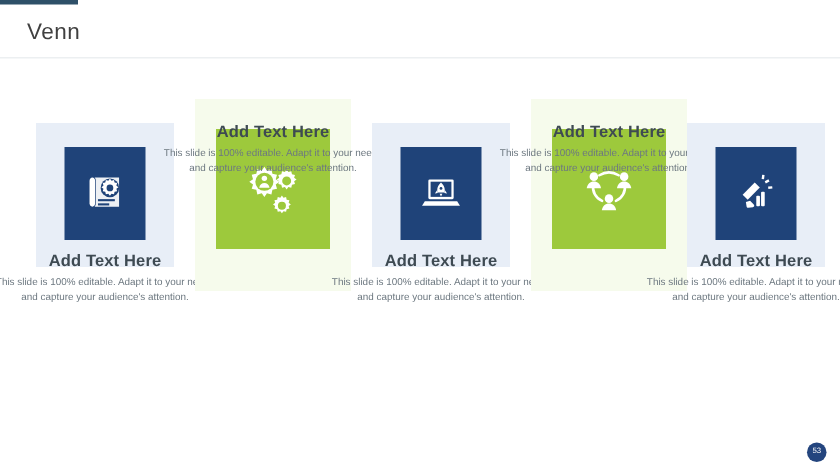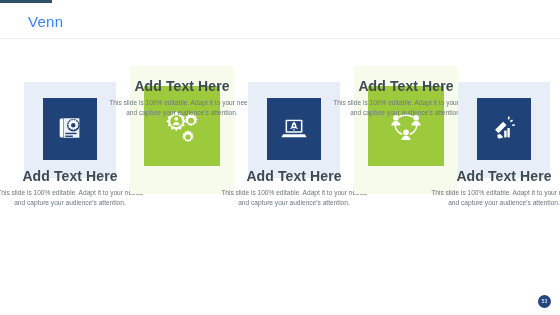--- a/index.html
+++ b/index.html
@@ -19,24 +19,24 @@
   #accent-bar {
     position: absolute;
     left: 0;
     top: 0;
     width: 52px;
     height: 3px;
     background: #2e5068;
   }
   #slide-title {
     position: absolute;
-    left: 28px;
+    left: 18px;
     top: 14px;
     font-size: 15px;
-    color: #3b82f6;
+    color: #404040;
     letter-spacing: .3px;
     line-height: 1;
   }
   #header-rule {
     position: absolute;
     left: 0;
     top: 38px;
     width: 560px;
     height: 1px;
     background: #eceff1;
@@ -111,21 +111,21 @@
     width: 150px;
     left: 50%;
     transform: translateX(-50%);
     text-align: center;
   }
   .txt.above { bottom: 168px; }
   .txt.below { top: 122px; }
 
   .txt h3 {
     margin: 0 0 4px 0;
-    font-size: 14px;
+    font-size: 11px;
     font-weight: bold;
     color: #3e4a52;
     letter-spacing: .1px;
   }
   .txt p {
     margin: 0;
     font-size: 6.6px;
     line-height: 1.55;
     color: #6d7880;
   }

